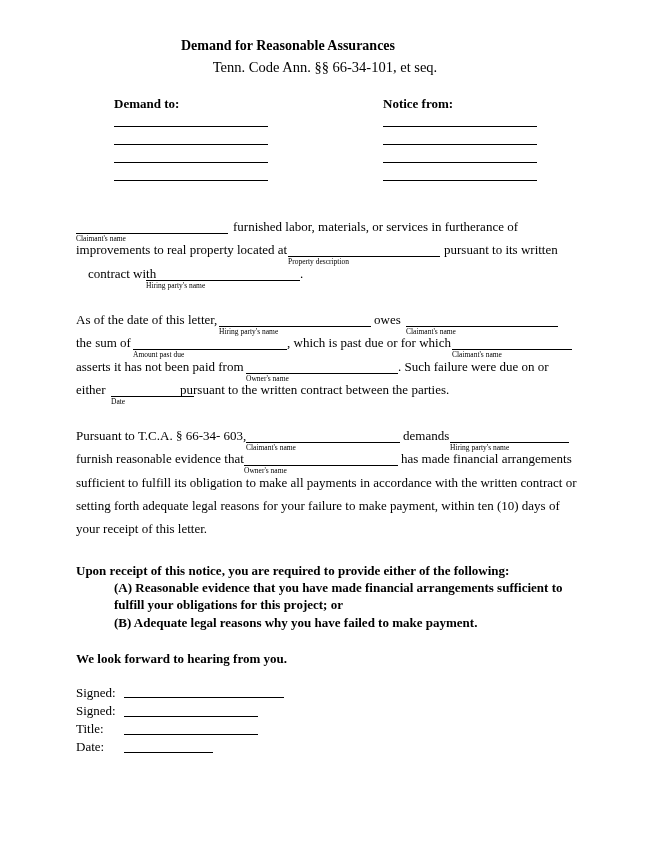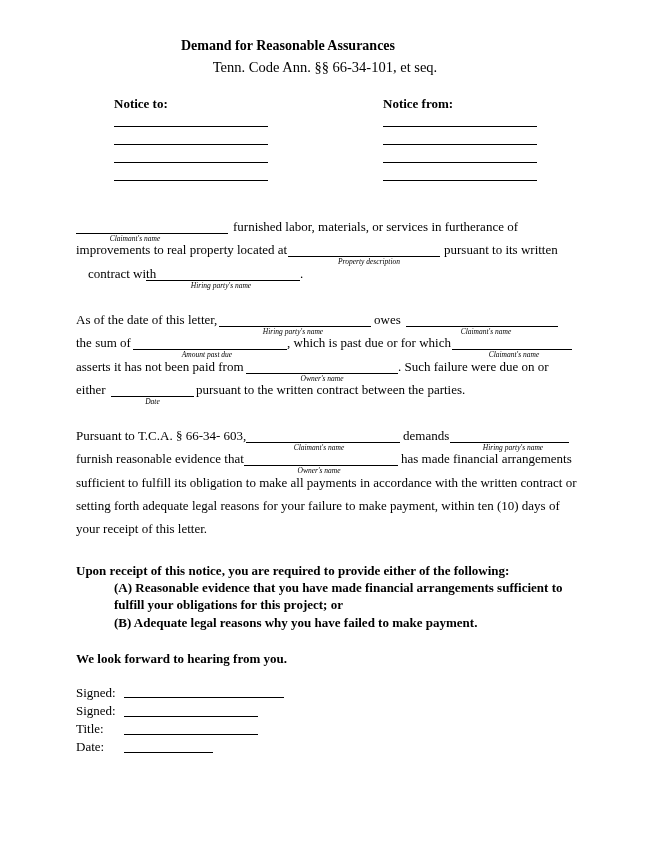--- a/index.html
+++ b/index.html
@@ -4,32 +4,32 @@
 <style>
   html, body { margin: 0; padding: 0; background: #ffffff; }
   body { width: 650px; height: 842px; position: relative; overflow: hidden;
          font-family: "Liberation Serif", "DejaVu Serif", serif; color: #000; }
   .abs { position: absolute; white-space: nowrap; }
   .title { top: 38px; left: 0; width: 576px; text-align: center; font-weight: bold; font-size: 14px; }
   .subtitle { top: 59px; left: 0; width: 650px; text-align: center; font-size: 14.5px; }
   .hdr { font-weight: bold; font-size: 13px; top: 96px; }
   .line { position: absolute; border-bottom: 1px solid #000; height: 0; }
   .txt { font-size: 13px; }
-  .cap { position: absolute; font-size: 7.5px; font-style: italic; white-space: nowrap; text-align: center; }
+  .cap { position: absolute; font-size: 7.5px; white-space: nowrap; }
   .bold { font-weight: bold; font-size: 13px; }
 </style>
 </head>
 <body>
 
 <div>
 
   <div class="abs title">Demand for Reasonable Assurances</div>
   <div class="abs subtitle">Tenn. Code Ann. §§ 66-34-101, et seq.</div>
 
-  <div class="abs hdr" style="left:114px;">Notice to:</div>
+  <div class="abs hdr" style="left:114px;">Demand to:</div>
   <div class="abs hdr" style="left:383px;">Notice from:</div>
 
   <div class="line" style="left:114px; top:126px; width:154px;"></div>
   <div class="line" style="left:114px; top:144px; width:154px;"></div>
   <div class="line" style="left:114px; top:162px; width:154px;"></div>
   <div class="line" style="left:114px; top:180px; width:154px;"></div>
 
   <div class="line" style="left:383px; top:126px; width:154px;"></div>
   <div class="line" style="left:383px; top:144px; width:154px;"></div>
   <div class="line" style="left:383px; top:162px; width:154px;"></div>
@@ -63,21 +63,21 @@
   <div class="cap" style="left:133px; top:350px; width:148px;">Amount past due</div>
   <div class="cap" style="left:452px; top:350px; width:124px;">Claimant's name</div>
 
   <div class="abs txt" style="left:76px; top:359px;">asserts it has not been paid from</div>
   <div class="line" style="left:246px; top:373px; width:152px;"></div>
   <div class="abs txt" style="left:398px; top:359px;">. Such failure were due on or</div>
   <div class="cap" style="left:246px; top:374px; width:152px;">Owner's name</div>
 
   <div class="abs txt" style="left:76px; top:382px;">either</div>
   <div class="line" style="left:111px; top:396px; width:83px;"></div>
-  <div class="abs txt" style="left:196px; top:382px;">pursuant to the written contract between the parties.</div>
+  <div class="abs txt" style="left:180px; top:382px;">pursuant to the written contract between the parties.</div>
   <div class="cap" style="left:111px; top:397px; width:83px;">Date</div>
 
   <div class="abs txt" style="left:76px; top:428px;">Pursuant to T.C.A. § 66-34- 603,</div>
   <div class="line" style="left:246px; top:442px; width:154px;"></div>
   <div class="abs txt" style="left:403px; top:428px;">demands</div>
   <div class="line" style="left:450px; top:442px; width:119px;"></div>
   <div class="cap" style="left:246px; top:443px; width:146px;">Claimant's name</div>
   <div class="cap" style="left:450px; top:443px; width:126px;">Hiring party's name</div>
 
   <div class="abs txt" style="left:76px; top:451px;">furnish reasonable evidence that</div>

